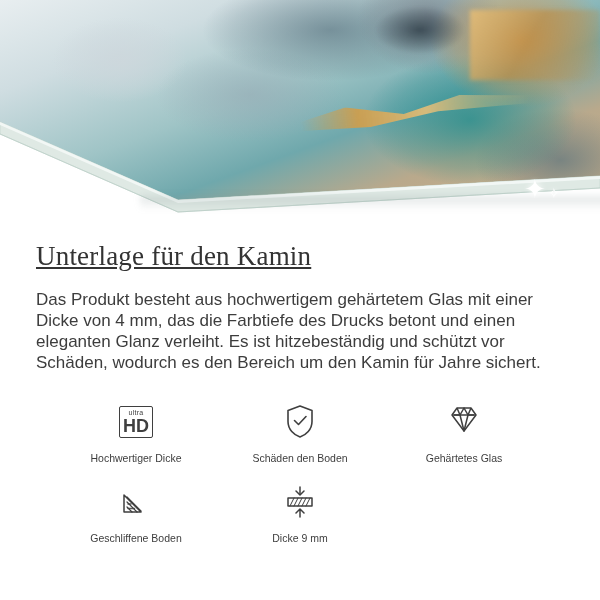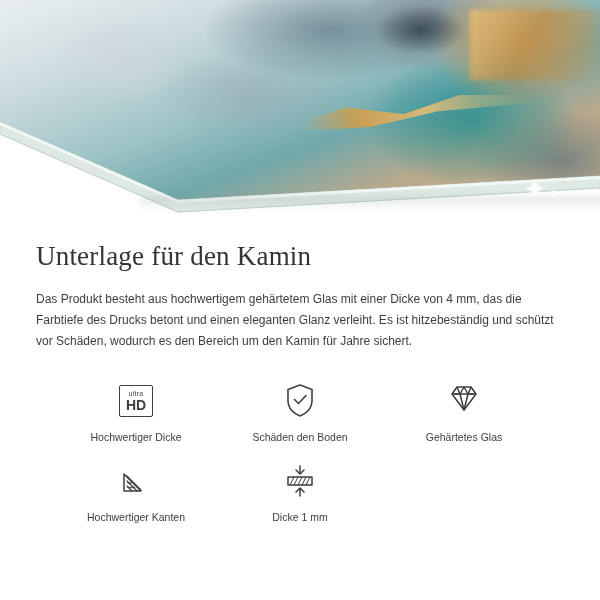--- a/index.html
+++ b/index.html
@@ -97,24 +97,25 @@
     padding: 22px 36px 0 36px;
   }
   .headline {
     font-family: "Liberation Serif", serif;
     font-size: 27px;
     line-height: 33px;
     color: #333333;
     font-weight: 400;
     margin: 0 0 16px 0;
     letter-spacing: 0.2px;
+    text-decoration: underline;
   }
   .headline .l2 { display: block; }
   .body-copy {
-    font-size: 12px;
+    font-size: 17px;
     line-height: 21px;
     color: #3d3d3d;
     margin: 0;
     max-width: 520px;
   }
 
   
   .features {
     margin-top: 26px;
     display: grid;
@@ -146,21 +147,21 @@
     width: 34px; height: 32px;
     border: 1.6px solid #3f3f3f;
     border-radius: 2px;
     display: flex;
     flex-direction: column;
     align-items: center;
     justify-content: center;
     line-height: 1;
   }
   .hd-box .u { font-size: 7px; letter-spacing: 0.3px; color: #3f3f3f; }
-  .hd-box .h { font-size: 14px; font-weight: 700; color: #3f3f3f; margin-top: 1px; }
+  .hd-box .h { font-size: 18px; font-weight: 700; color: #3f3f3f; margin-top: 1px; }
 </style>
 </head>
 <body>
 
 <div class="page">
 
   <div class="hero">
     <div class="hero-art"></div>
     <div class="hero-dark"></div>
     <div class="hero-gold-2"></div>
@@ -229,34 +230,34 @@
           <svg width="42" height="40" viewBox="0 0 42 40">
             <g fill="none" stroke="#3f3f3f" stroke-width="1.5" stroke-linejoin="round" stroke-linecap="round">
               <path d="M9 30 V13 L26 30 Z"></path>
               <path d="M13 26.5 l6.5 0" opacity="0.85"></path>
               <path d="M13 22 l3 0" opacity="0.85"></path>
               <path d="M17 27 l-4-5" opacity="0.0"></path>
               <path d="M12 25 l5 5 M12 20 l10 10 M12 15 l14 14" stroke-width="1.2"></path>
             </g>
           </svg>
         </div>
-        <div class="feature-label">Hochwertiger Kanten</div>
+        <div class="feature-label">Geschliffene Boden</div>
       </div>
 
       <div class="feature">
         <div class="feature-icon">
           <svg width="42" height="42" viewBox="0 0 42 42">
             <g fill="none" stroke="#3f3f3f" stroke-width="1.5" stroke-linecap="round" stroke-linejoin="round">
               <path d="M21 6 v7"></path>
               <path d="M17 10 l4 4 4-4"></path>
               <rect x="9" y="17" width="24" height="8"></rect>
               <path d="M11 25 l4-8 M15 25 l4-8 M19 25 l4-8 M23 25 l4-8 M27 25 l4-8" stroke-width="1"></path>
               <path d="M21 36 v-7"></path>
               <path d="M17 32 l4-4 4 4"></path>
             </g>
           </svg>
         </div>
-        <div class="feature-label">Dicke 1 mm</div>
+        <div class="feature-label">Dicke 9 mm</div>
       </div>
 
     </div>
   </div>
 </div>
 
 </body></html>

